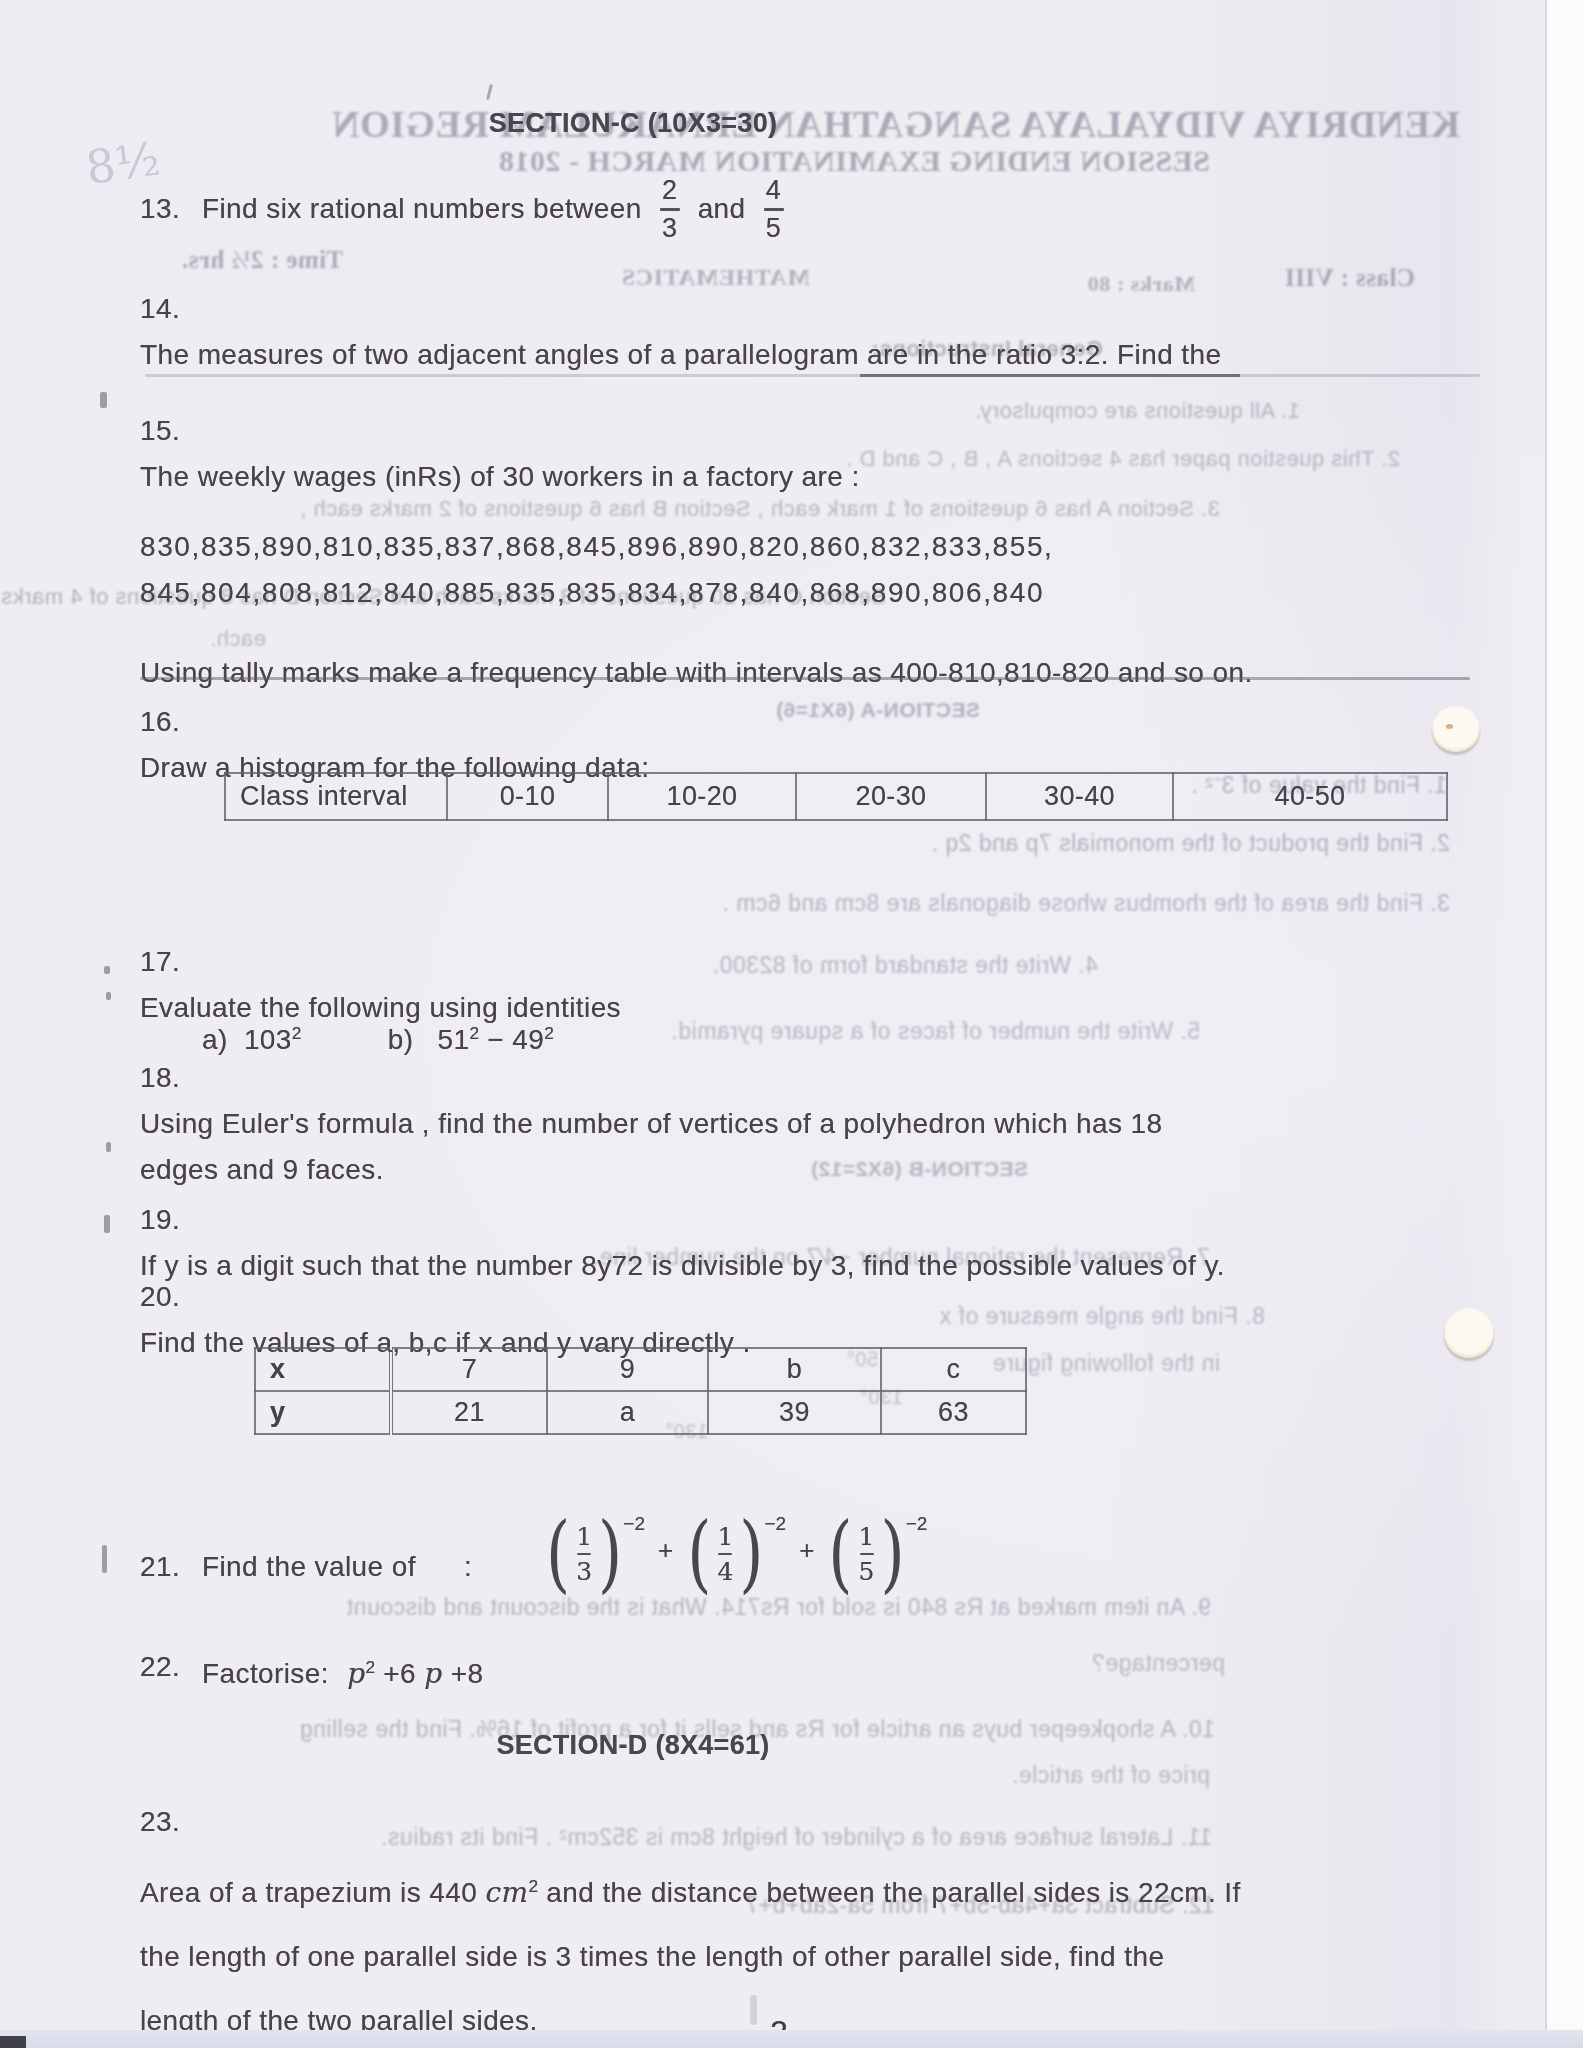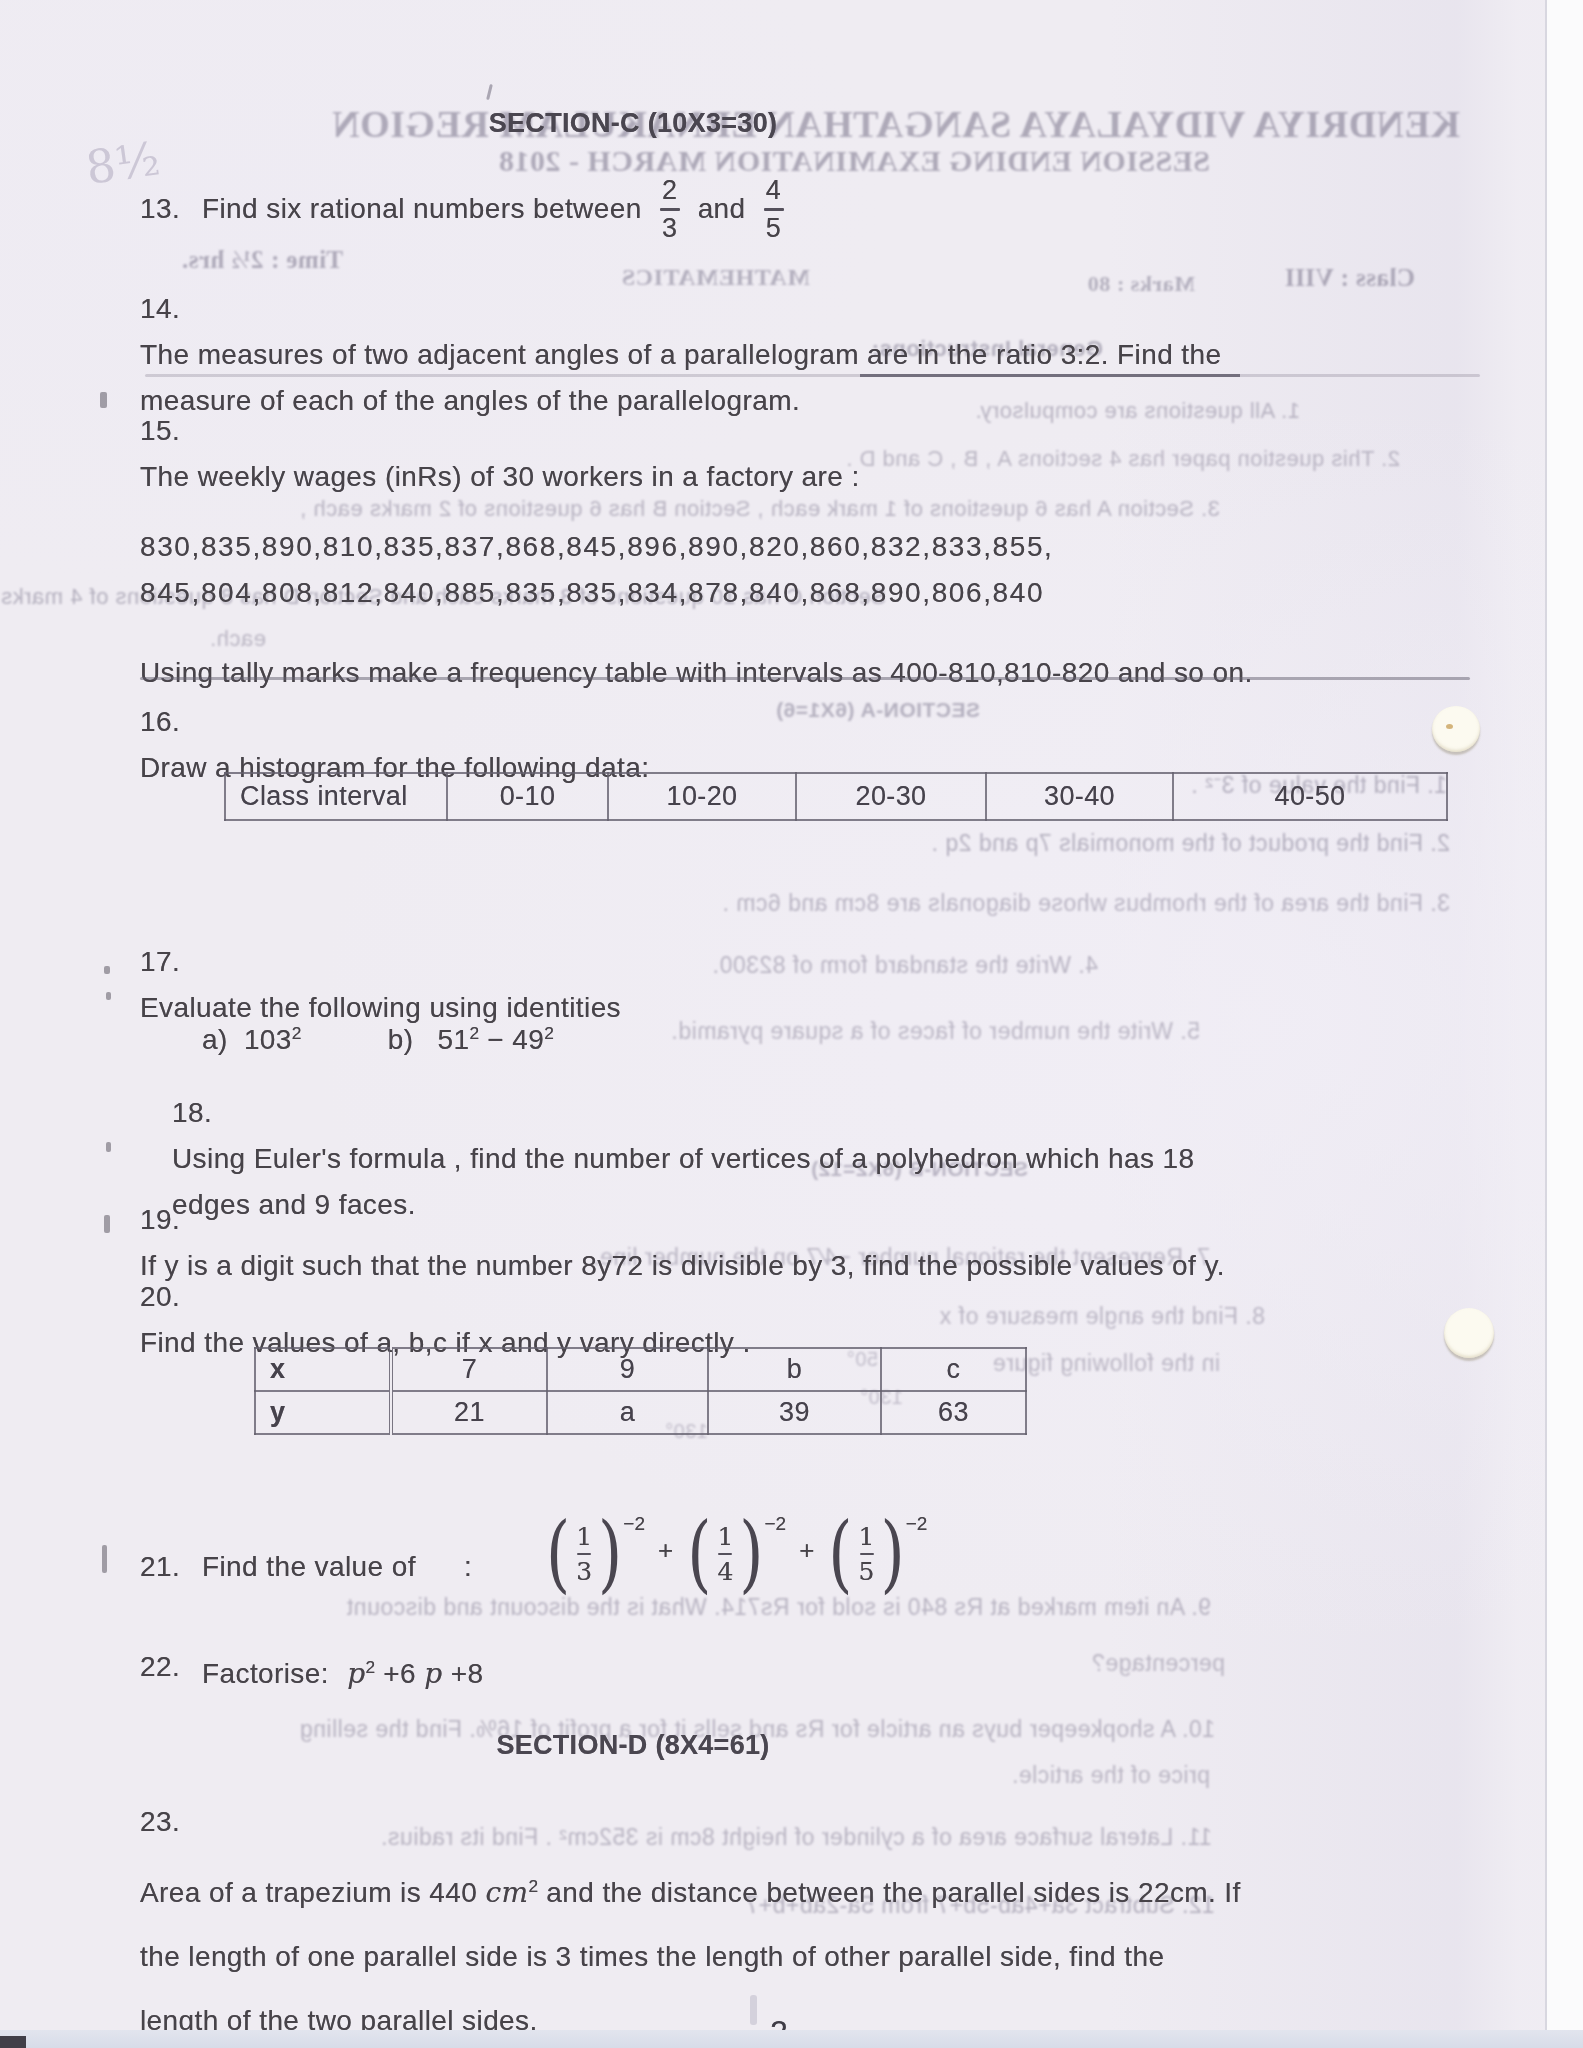--- a/index.html
+++ b/index.html
@@ -142,21 +142,20 @@
         <span class="fnum txt">4</span>
         <span class="fbar"></span>
         <span class="fden txt">5</span>
       </span>
     </div>
 
     <div class="q" style="top:286px;">
       <span class="qnum txt">14.</span>
       <span class="qbody">
         <span class="qline txt">The measures of two adjacent angles of a parallelogram are in the ratio 3:2.  Find the</span>
-        <span class="qline txt">measure of each of the angles of the parallelogram.</span>
       </span>
     </div>
 
     <div class="rule" style="top:374px;left:145px;width:1335px;">
       <span class="dark" style="left:715px;width:380px;"></span>
     </div>
 
     <div class="q" style="top:408px;">
       <span class="qnum txt">15.</span>
       <span class="qbody">
@@ -212,21 +211,21 @@
     </div>
     <div class="q" style="top:1010px;">
       <span class="qbody">
         <span class="txt">a)</span>
         <span class="txt" style="margin-left:8px;"><span>103</span><sup class="sq">2</sup></span>
         <span class="txt" style="margin-left:78px;">b)</span>
         <span class="txt" style="margin-left:16px;"><span>51</span><sup class="sq">2</sup> <span>−</span> <span>49</span><sup class="sq">2</sup></span>
       </span>
     </div>
 
-    <div class="q" style="top:1090px;margin-left:32px;">
+    <div class="q" style="top:1055px;">
       <span class="qnum txt">18.</span>
       <span class="qbody">
         <span class="qline txt">Using Euler's formula ,   find the number of vertices of a polyhedron which has 18</span>
         <span class="qline txt">edges  and  9 faces.</span>
       </span>
     </div>
 
     <div class="q" style="top:1197px;">
       <span class="qnum txt">19.</span>
       <span class="qbody">

